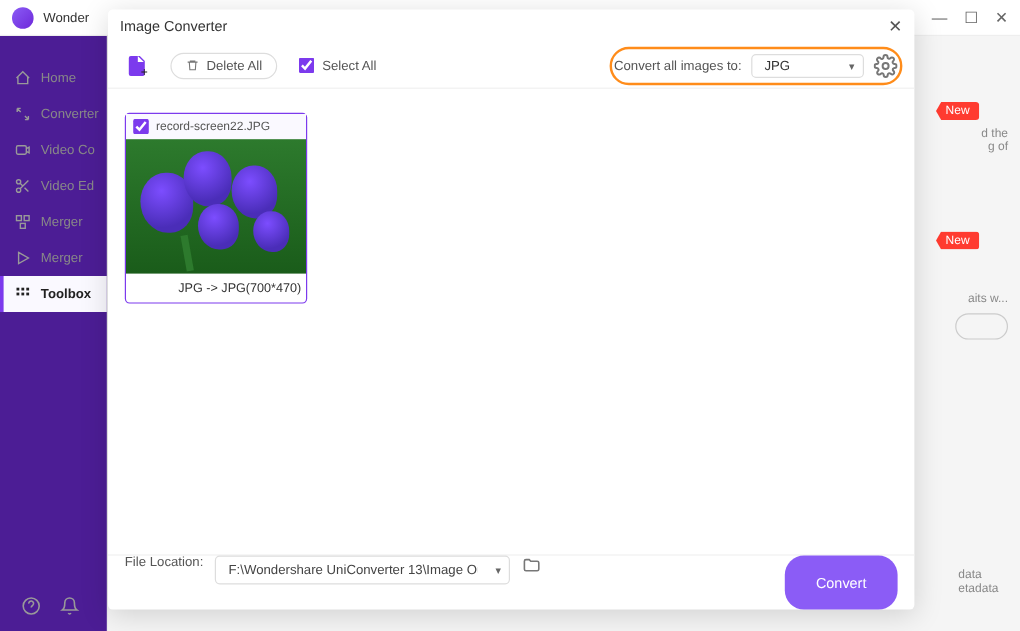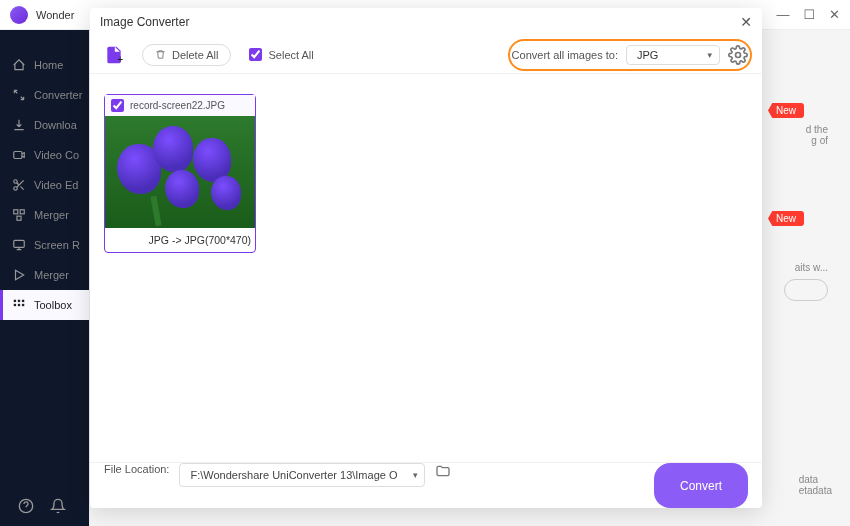--- a/index.html
+++ b/index.html
@@ -6,29 +6,29 @@
 body { width: 850px; height: 526px; background: #f5f5f5; position: relative; overflow: hidden; }
 
 
 .main-titlebar { height: 30px; background: #fff; display: flex; align-items: center; padding: 0 10px; border-bottom: 1px solid #eee; }
 .app-logo { width: 18px; height: 18px; background: linear-gradient(135deg, #8b5cf6, #6d28d9); border-radius: 50%; margin-right: 8px; }
 .app-name { font-size: 11px; color: #333; }
 .main-win-controls { margin-left: auto; display: flex; gap: 14px; font-size: 13px; color: #666; }
 .main-win-controls span { cursor: pointer; }
 
 
-.sidebar { position: absolute; left: 0; top: 30px; bottom: 0; width: 90px; background: #0f172a; border-right: 1px solid #eee; padding-top: 20px; }
+.sidebar { position: absolute; left: 0; top: 30px; bottom: 0; width: 90px; background: #4c1d95; border-right: 1px solid #eee; padding-top: 20px; }
 .sidebar-item { display: flex; align-items: center; gap: 8px; padding: 8px 12px; font-size: 11px; color: #888; cursor: pointer; white-space: nowrap; overflow: hidden; }
-.sidebar-item.active { color: #222; font-weight: 400; border-left: 3px solid #7c3aed; background: #faf9ff; padding-left: 9px; }
+.sidebar-item.active { color: #222; font-weight: 700; border-left: 3px solid #7c3aed; background: #faf9ff; padding-left: 9px; }
 .sidebar-icon { width: 14px; height: 14px; display: inline-block; flex-shrink: 0; }
 .sidebar-bottom { position: absolute; bottom: 8px; left: 0; right: 0; display: flex; gap: 16px; padding-left: 18px; color: #888; }
 .sidebar-bottom span { cursor: pointer; }
 
 
-.bg-content { position: absolute; right: 22px; top: 60px; width: 60px; margin-top: 18px; }
+.bg-content { position: absolute; right: 10px; top: 60px; width: 60px; }
 .new-badge { background: #ff3b30; color: #fff; font-size: 10px; padding: 2px 8px; border-radius: 0 3px 3px 0; clip-path: polygon(12% 0, 100% 0, 100% 100%, 12% 100%, 0 50%); display: inline-block; margin-bottom: 6px; }
 .bg-snippet { font-size: 10px; color: #888; text-align: right; }
 .bg-pill { border: 1px solid #ccc; border-radius: 12px; width: 44px; height: 22px; margin-left: auto; margin-top: 6px; }
 
 
 .dialog { position: absolute; left: 90px; top: 8px; width: 672px; height: 500px; background: #fff; border-radius: 4px; box-shadow: 0 4px 24px rgba(0,0,0,0.15); display: flex; flex-direction: column; }
 .dialog-header { height: 28px; display: flex; align-items: center; padding: 0 10px; }
 .dialog-title { font-size: 12px; color: #333; }
 .dialog-close { margin-left: auto; font-size: 14px; color: #555; cursor: pointer; }
 
@@ -92,53 +92,40 @@
     <span>Home</span>
   </div>
   <div class="sidebar-item">
     <svg class="sidebar-icon" viewBox="0 0 24 24" fill="none" stroke="#999" stroke-width="2">
         <path d="M4 4l5 5M4 4v5M4 4h5M20 20l-5-5M20 20v-5M20 20h-5"></path>
       </svg>
     <span>Converter</span>
   </div>
   <div class="sidebar-item">
     <svg class="sidebar-icon" viewBox="0 0 24 24" fill="none" stroke="#999" stroke-width="2">
-        <path d="M12 3v12m0 0l-4-4m4 4l4-4M4 20h16"></path>
-      </svg>
-    <span>Downloa</span>
-  </div>
-  <div class="sidebar-item">
-    <svg class="sidebar-icon" viewBox="0 0 24 24" fill="none" stroke="#999" stroke-width="2">
         <rect x="3" y="6" width="14" height="12" rx="2"></rect>
         <path d="M17 10l4-2v8l-4-2"></path>
       </svg>
     <span>Video Co</span>
   </div>
   <div class="sidebar-item">
     <svg class="sidebar-icon" viewBox="0 0 24 24" fill="none" stroke="#999" stroke-width="2">
         <circle cx="6" cy="6" r="3"></circle>
         <circle cx="6" cy="18" r="3"></circle>
         <path d="M20 4L8.12 15.88M14.47 14.48L20 20M8.12 8.12L12 12"></path>
       </svg>
     <span>Video Ed</span>
   </div>
   <div class="sidebar-item">
     <svg class="sidebar-icon" viewBox="0 0 24 24" fill="none" stroke="#999" stroke-width="2">
         <rect x="3" y="3" width="7" height="7"></rect>
         <rect x="14" y="3" width="7" height="7"></rect>
         <rect x="8.5" y="14" width="7" height="7"></rect>
       </svg>
     <span>Merger</span>
-  </div>
-  <div class="sidebar-item">
-    <svg class="sidebar-icon" viewBox="0 0 24 24" fill="none" stroke="#999" stroke-width="2">
-        <rect x="3" y="4" width="18" height="12" rx="2"></rect>
-        <path d="M8 20h8M12 16v4"></path>
-      </svg>
-    <span>Screen R</span>
   </div>
   <div class="sidebar-item">
     <svg class="sidebar-icon" viewBox="0 0 24 24" fill="none" stroke="#999" stroke-width="2">
         <polygon points="6 4 20 12 6 20"></polygon>
       </svg>
     <span>Merger</span>
   </div>
   <div class="sidebar-item active">
     <svg class="sidebar-icon" viewBox="0 0 24 24" fill="#222">
         <rect x="3" y="3" width="4" height="4"></rect>

